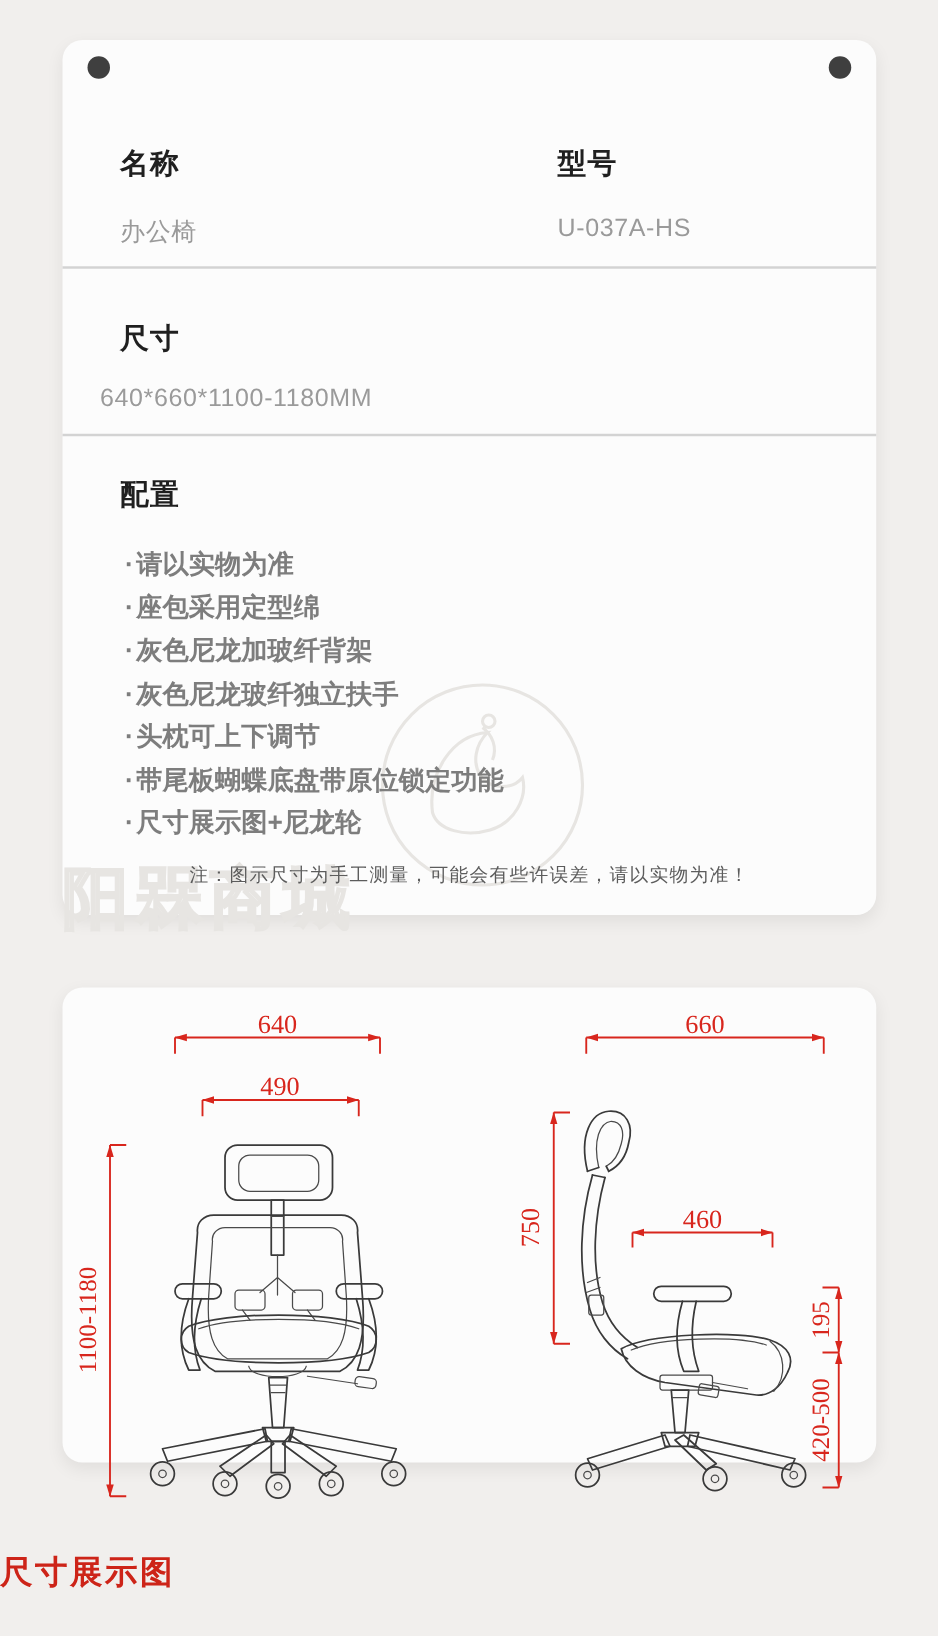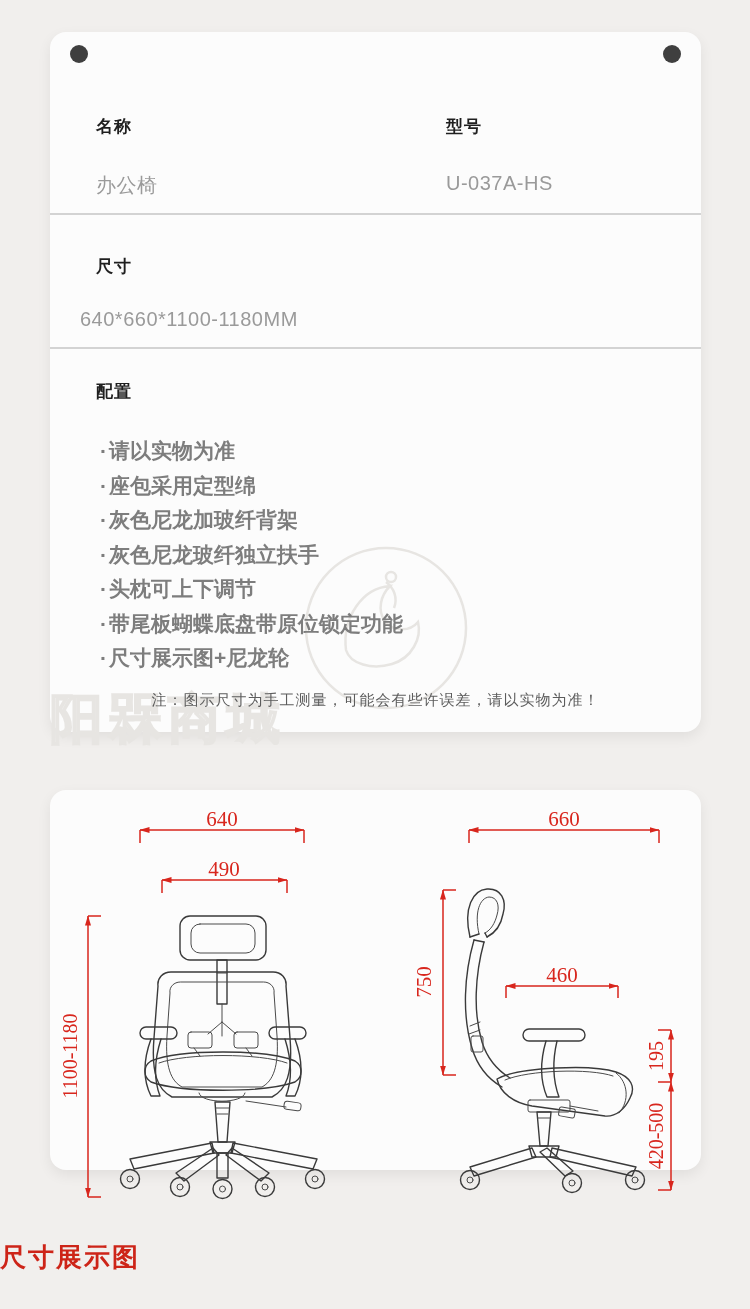--- a/index.html
+++ b/index.html
@@ -9,21 +9,21 @@
     font-family:"Liberation Sans",sans-serif;
   }
   .card{
     position:absolute;left:50px;width:651px;background:#fcfcfc;
     border-radius:16px;box-shadow:0 5px 14px rgba(0,0,0,.07);
   }
   #spec-card{top:32px;height:700px;}
   #diagram-card{top:790px;height:380px;}
   .dot{position:absolute;top:13px;width:18px;height:18px;border-radius:50%;background:#3f3f3f;}
   .dot.left{left:20px;} .dot.right{left:613px;}
-  .hlabel{position:absolute;font-size:17px;font-weight:bold;color:#1f1f1f;letter-spacing:1px;}
+  .hlabel{position:absolute;font-size:23px;font-weight:bold;color:#1f1f1f;letter-spacing:1px;}
   .hvalue{position:absolute;font-size:20px;color:#9a9a9a;letter-spacing:.5px;}
   .divider{position:absolute;left:0;width:100%;height:2px;background:#d3d3d3;}
   .cfg-item{position:absolute;left:50px;font-size:21px;font-weight:bold;color:#7d7d7d;white-space:nowrap;}
   .cfg-item .bullet{margin-right:2px;}
   .note{position:absolute;left:0;width:100%;top:659px;text-align:center;
         font-size:15px;color:#5c5c5c;letter-spacing:1px;z-index:2;}
   .content{position:relative;z-index:1;}
   .watermark-wrap{position:absolute;inset:0;z-index:0;pointer-events:none;overflow:visible;}
   .watermark-text{
     position:absolute;left:0;width:100%;top:652px;text-align:left;

